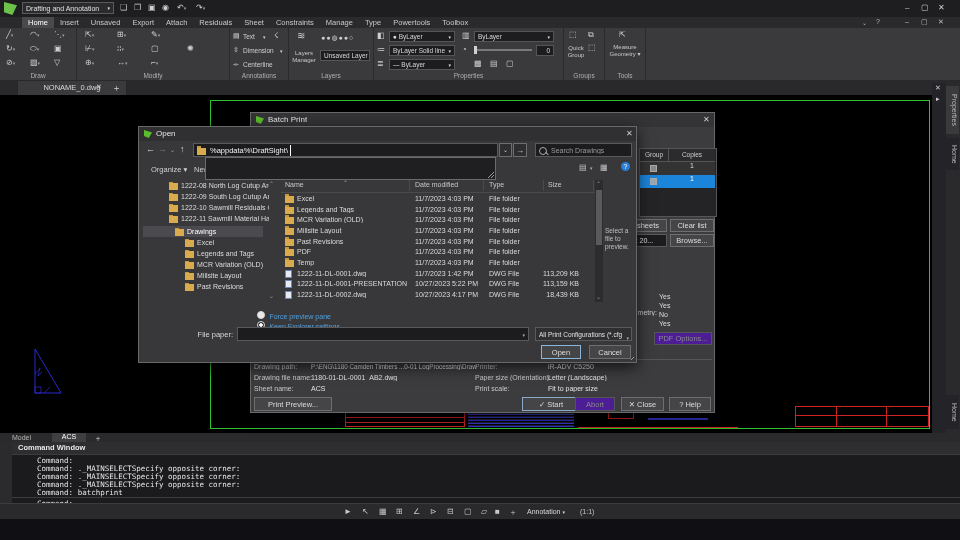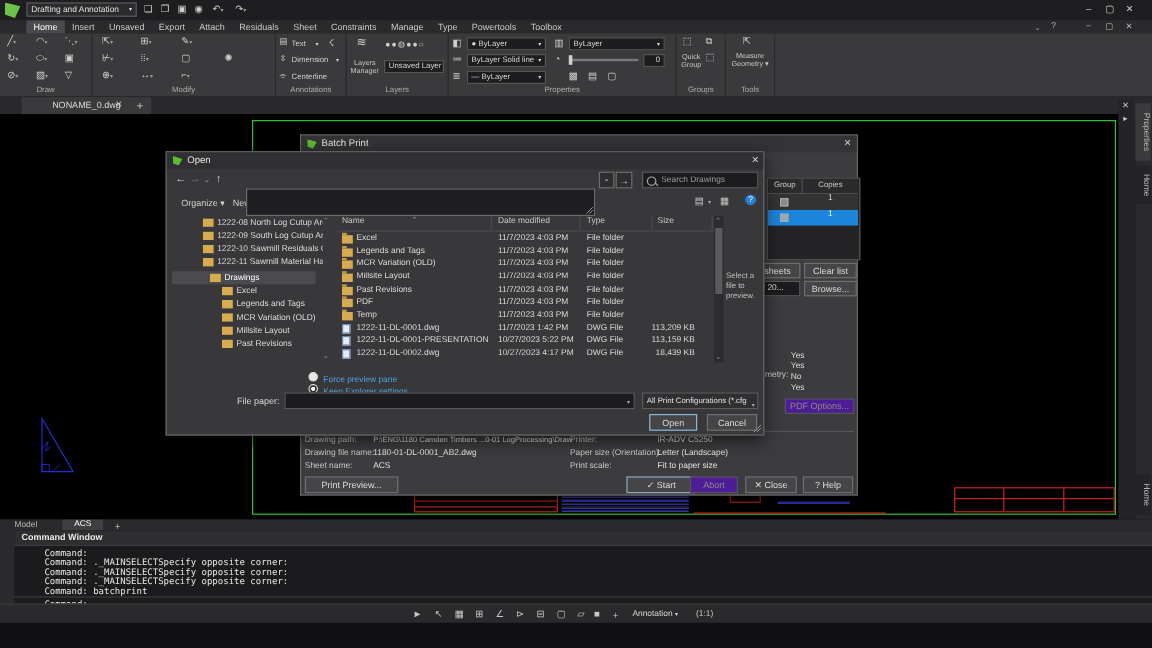--- a/index.html
+++ b/index.html
@@ -267,20 +267,25 @@
     <div class="abs" style="left:0;top:0;width:100%;height:14px;background:#303033;">
       <span class="abs" style="left:5px;top:3px;width:8px;height:8px;background:#5bbc2e;clip-path:polygon(0 0,100% 30%,60% 100%,0 75%);"></span>
       <span class="abs dtitle txt" style="left:17px;top:2px;">Open</span>
       <span class="abs x" style="left:487px;top:2px;">✕</span>
     </div>
 
     <span class="abs" style="left:7px;top:17px;font-size:9px;color:#d8d8d8;">←</span>
     <span class="abs" style="left:19px;top:17px;font-size:9px;color:#777;">→</span>
     <span class="abs" style="left:31px;top:19px;font-size:6px;color:#aaa;">⌄</span>
     <span class="abs" style="left:41px;top:17px;font-size:9px;color:#d8d8d8;">↑</span>
+    <div class="field abs" style="left:54px;top:16px;width:305px;height:14px;">
+      <span class="folder" style="position:absolute;left:3px;top:4px;"></span>
+      <span class="abs txt" style="left:16px;top:2px;font-size:7.5px;color:#f0f0f0;">%appdata%\DraftSight\</span>
+      <span class="abs" style="left:96px;top:1px;width:1px;height:11px;background:#fff;"></span>
+    </div>
     <div class="btn abs" style="left:360px;top:16px;width:13px;height:14px;line-height:13px;font-size:6px;background:#2e2e31;">⌄</div>
     <div class="btn abs" style="left:374px;top:16px;width:14px;height:14px;line-height:13px;font-size:8px;background:#2e2e31;">→</div>
     <div class="field abs" style="left:396px;top:16px;width:97px;height:14px;">
       <span class="mag" style="position:absolute;left:3px;top:3px;"></span>
       <span class="abs txt" style="left:15px;top:3px;font-size:7px;color:#9a9a9a;">Search Drawings</span>
     </div>
 
     <span class="abs txt" style="left:12px;top:38px;font-size:7.5px;color:#d0d0d0;text-align:center;"><span>Organize</span> ▾</span>
     <span class="abs txt" style="left:55px;top:38px;font-size:7.5px;color:#d0d0d0;">New</span>
     <span class="abs" style="left:440px;top:36px;font-size:8px;color:#c8c8c8;">▤</span>

